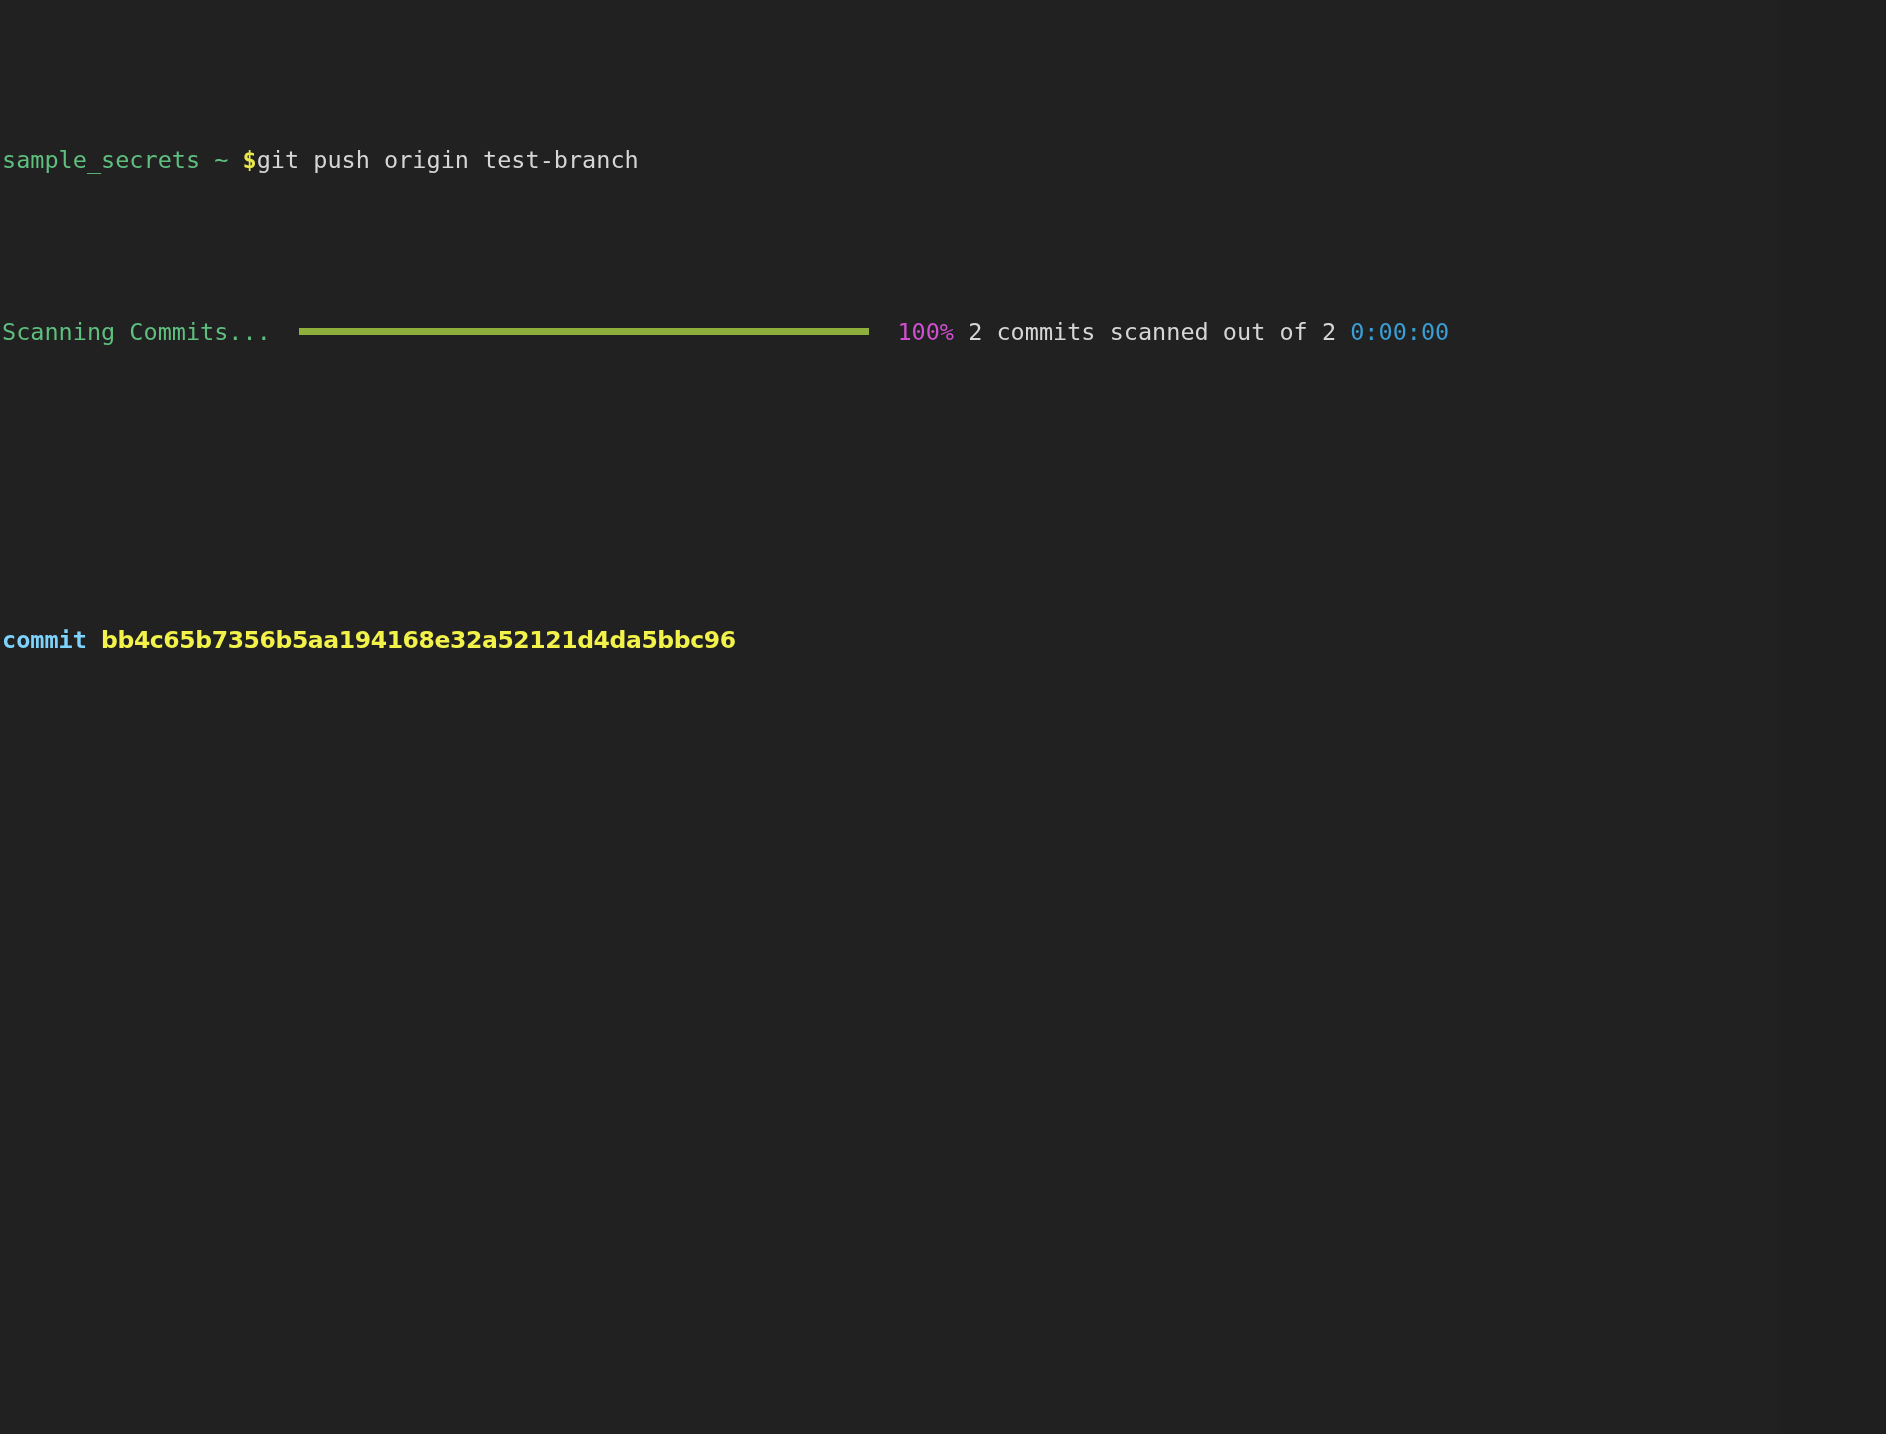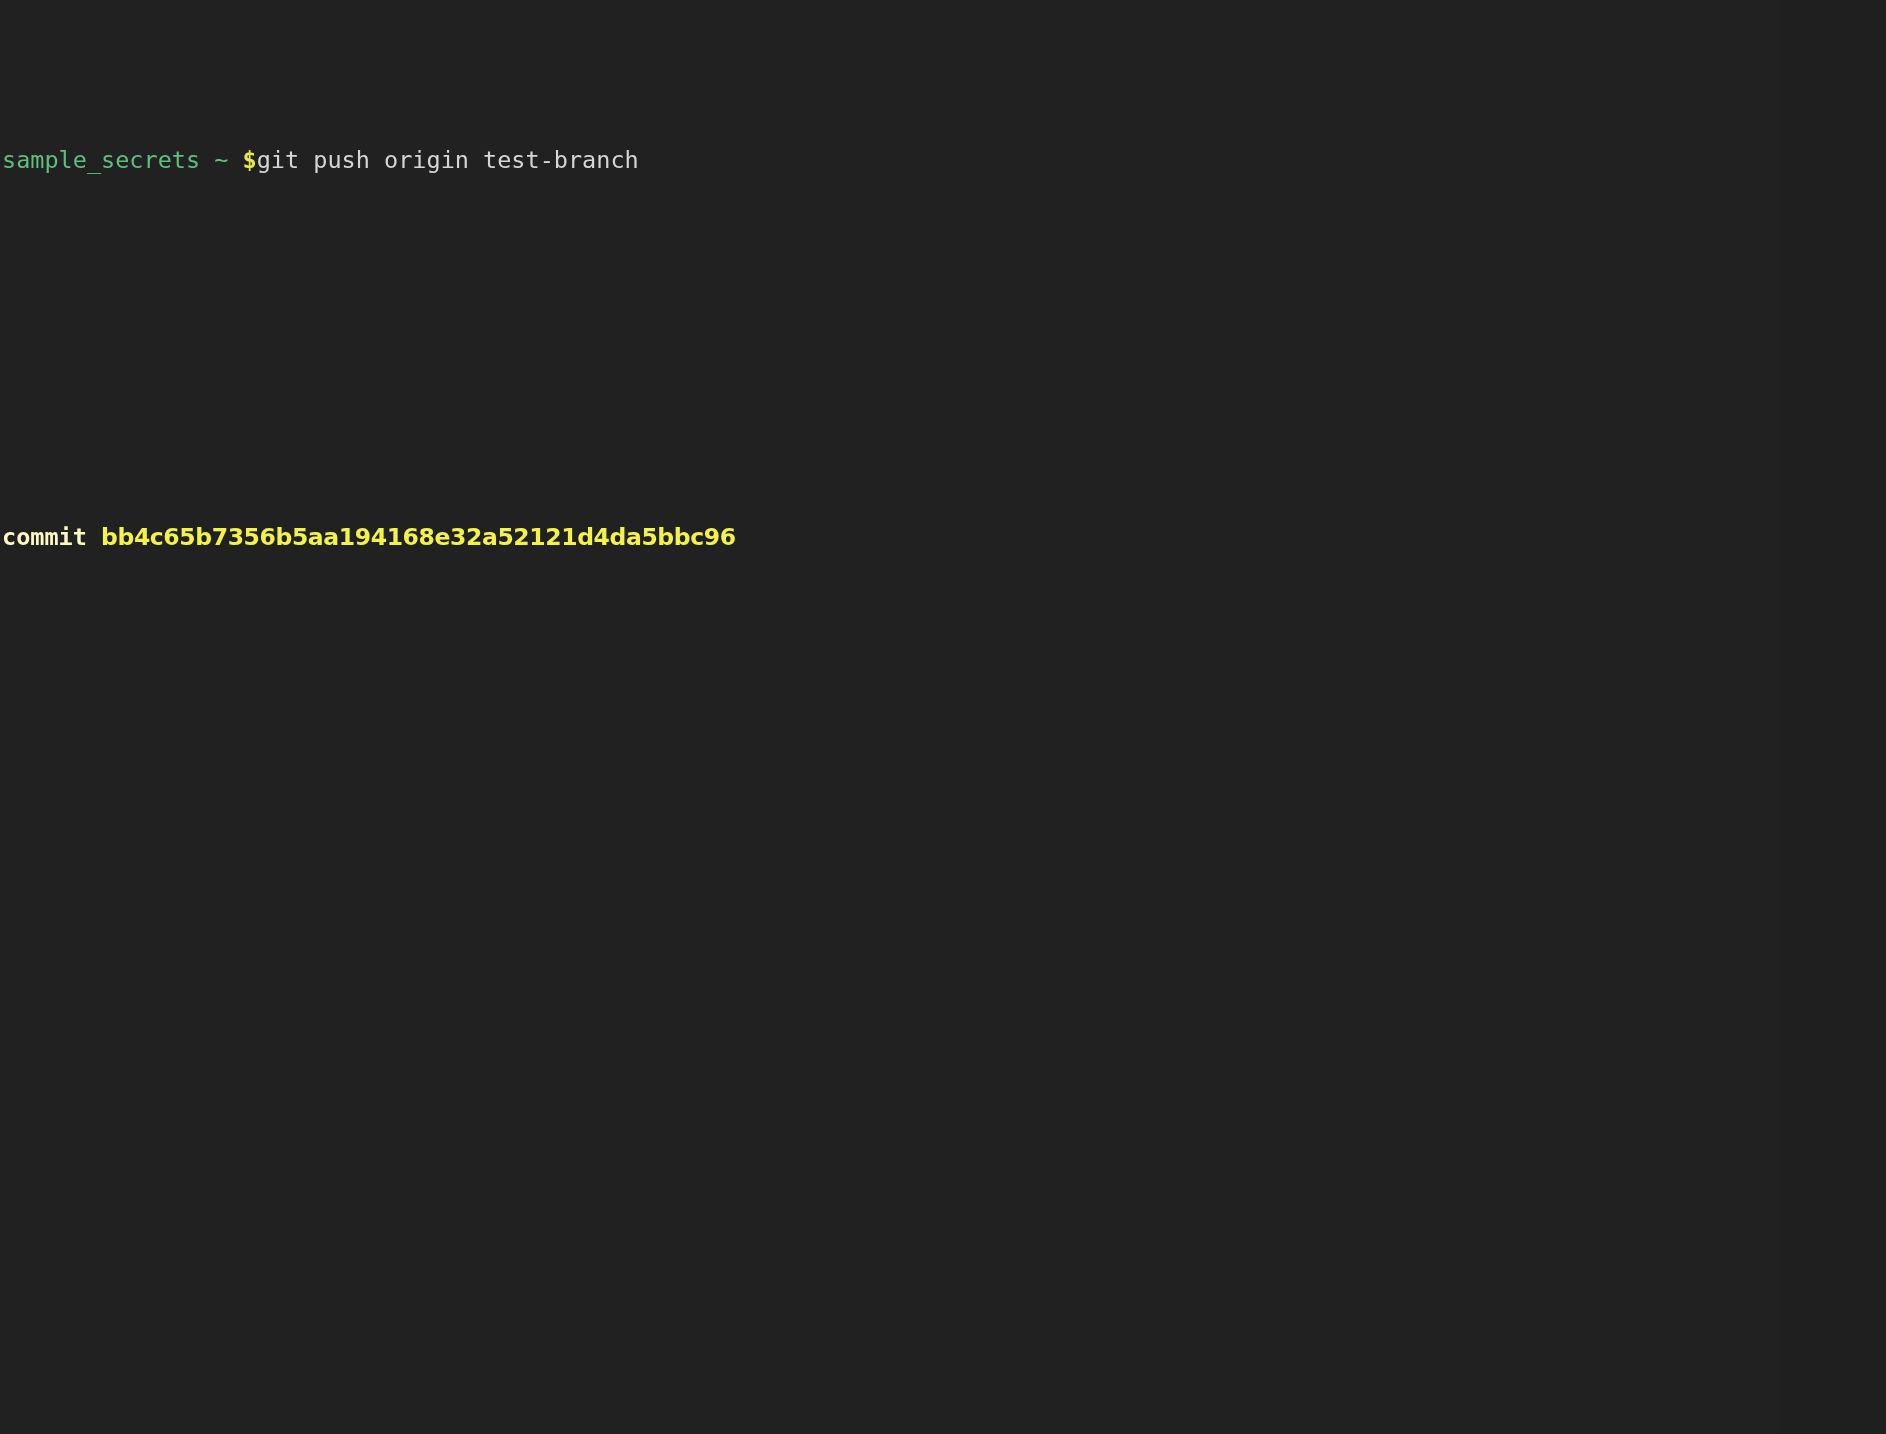--- a/index.html
+++ b/index.html
@@ -27,21 +27,21 @@
   }
   .line {
     white-space: pre;
     height: 34.3px;
     padding-left: 2px;
   }
   .line.blank { color: transparent; }
 
   
   .green   { color: #5fbf7f; }
-  .ybold   { color: #fef9c3; font-weight: bold; margin-top: 44px; }
+  .ybold   { color: #7dd3fc; font-weight: bold; margin-top: 44px; }
   .white   { color: #d6d6d6; }
   .cyan    { color: #3a9fd4; }
   .magenta { color: #d14fd1; }
   .dollar  { color: #e8e84a; font-weight: bold; }
 
   
   .hash {
     color: #f2f24a;
     font-weight: bold;
     font-family: "DejaVu Sans", "Liberation Sans", sans-serif;
@@ -66,20 +66,21 @@
 </style>
 </head>
 <body>
 
 <div id="terminal">
 
   
   <div class="line"><span class="green">sample_secrets</span><span class="green"> </span><span class="green">~</span><span> </span><span class="dollar">$</span><span class="white">git push origin test-branch</span></div>
 
   
+  <div class="line"><span class="green">Scanning Commits...</span><span>  </span><span class="pbar-wrap"><span class="pbar"></span></span><span>  </span><span class="magenta">100%</span><span> </span><span class="white">2 commits scanned out of 2</span><span> </span><span class="cyan">0:00:00</span></div>
 
   <div class="line blank"> </div>
 
   
   <div class="line"><span class="ybold">commit</span><span> </span><span class="hash">bb4c65b7356b5aa194168e32a52121d4da5bbc96</span></div>
 
   <div class="line blank"> </div>
 
   
 

